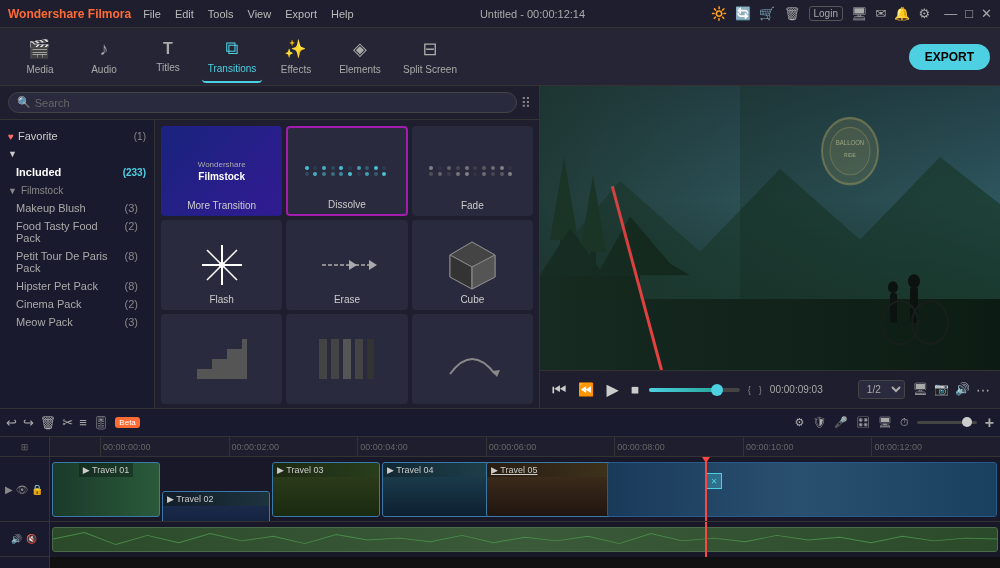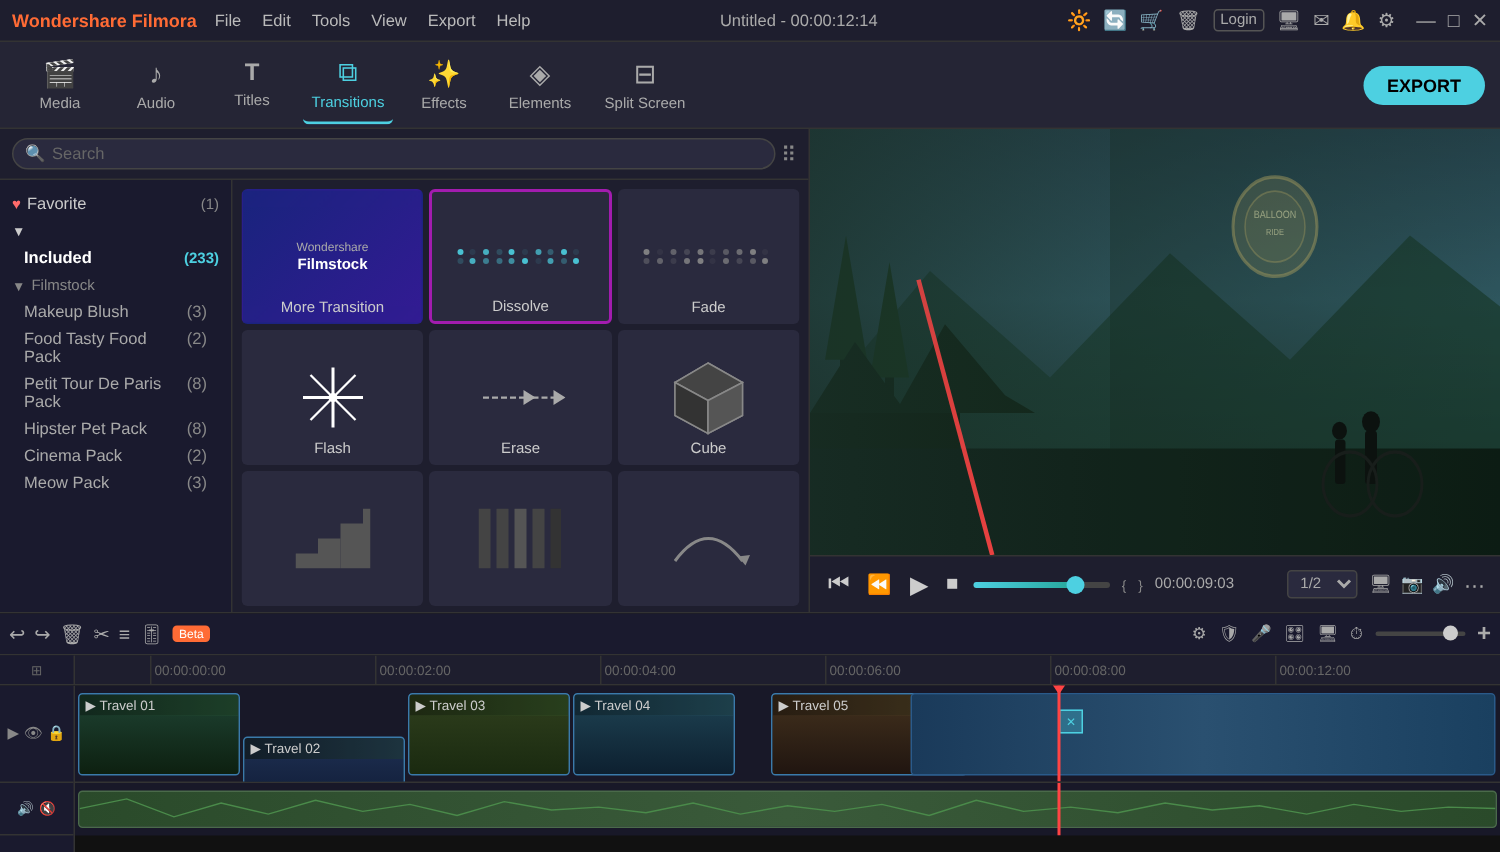--- a/index.html
+++ b/index.html
@@ -86,21 +86,21 @@
     .track-content { flex: 1; display: flex; flex-direction: column; position: relative; }
 
     .video-track { height: 65px; background: #181828; border-bottom: 1px solid #333; position: relative; overflow: hidden; display: flex; align-items: center; }
     .audio-track { height: 35px; background: #181828; position: relative; overflow: hidden; display: flex; align-items: center; }
 
     .track-clip { height: 55px; background: #2a5a8a; border: 1px solid #3a7aaa; border-radius: 3px; position: absolute; display: flex; flex-direction: column; overflow: hidden; cursor: pointer; }
     .clip-label { font-size: 9px; color: #ccc; padding: 2px 4px; background: rgba(0,0,0,0.3); display: flex; align-items: center; gap: 2px; }
     .clip-thumb { flex: 1; background: linear-gradient(to bottom, #2a5a8a, #1a3a5a); position: relative; overflow: hidden; }
 
     
-    .clip1 { background: linear-gradient(to right, #1a3a2a, #2a5a3a); }
+    .clip1 { background: linear-gradient(to right, #1a3a2a, #2a5a3a); align-items: center; }
     .clip2 { background: linear-gradient(to right, #1a2a3a, #2a4a5a); margin-top: 29px; }
     .clip3 { background: linear-gradient(to right, #2a3a1a, #3a5a2a); }
     .clip4 { background: linear-gradient(to right, #1a3a4a, #2a5a6a); }
     .clip5 { background: linear-gradient(to right, #3a2a1a, #5a4a2a); }
     .clip6 { background: linear-gradient(to right, #1a3a5a, #2a4a6a); }
   </style>
 </head>
 <body>
 
 <div class="titlebar">
@@ -469,20 +469,21 @@
   <div class="timeline-ruler">
     <div style="width:50px;background:#1a1a2e;height:100%;border-right:1px solid #333;display:flex;align-items:center;justify-content:center;">
       <span style="font-size:9px;color:#666;">⊞</span>
     </div>
     <div class="ruler-marks">
       <div class="ruler-mark">00:00:00:00</div>
       <div class="ruler-mark">00:00:02:00</div>
       <div class="ruler-mark">00:00:04:00</div>
       <div class="ruler-mark">00:00:06:00</div>
       <div class="ruler-mark">00:00:08:00</div>
+      <div class="ruler-mark">00:00:10:00</div>
       <div class="ruler-mark">00:00:12:00</div>
     </div>
   </div>
 
   <div class="timeline-tracks">
 
     <div class="track-labels">
       <div class="track-label" style="height:65px;flex:none;">
         <span>▶</span>
         <span>👁</span>
@@ -511,21 +512,21 @@
         <div class="track-clip clip3" style="left:222px;width:108px;top:5px;height:55px;">
           <div class="clip-label">▶ Travel 03</div>
           <div class="clip-thumb" style="background:linear-gradient(to bottom,#2a3a1a,#1a2a10);"></div>
         </div>
 
         <div class="track-clip clip4" style="left:332px;width:108px;top:5px;height:55px;">
           <div class="clip-label">▶ Travel 04</div>
           <div class="clip-thumb" style="background:linear-gradient(to bottom,#1a3a4a,#0d2030);"></div>
         </div>
 
-        <div class="track-clip clip5" style="left:464px;width:131px;top:5px;height:55px;">
+        <div class="track-clip clip5" style="left:436px;width:131px;top:5px;height:55px;text-decoration:underline;">
           <div class="clip-label">▶ Travel 05</div>
           <div class="clip-thumb" style="background:linear-gradient(to bottom,#3a2a1a,#201510);"></div>
         </div>
 
         <div class="track-clip clip6" style="left:557px;width:390px;top:5px;height:55px;background:#1a3a5a;border-color:#2a5a8a;">
           <div class="clip-thumb" style="background:linear-gradient(to right,#1a3a5a,#2a5070,#1a4060);"></div>
 
           <div style="position:absolute;left:98px;top:10px;width:16px;height:16px;background:rgba(77,208,225,0.3);border:1px solid #4dd0e1;display:flex;align-items:center;justify-content:center;">
             <span style="font-size:8px;color:#4dd0e1;">✕</span>
           </div>

